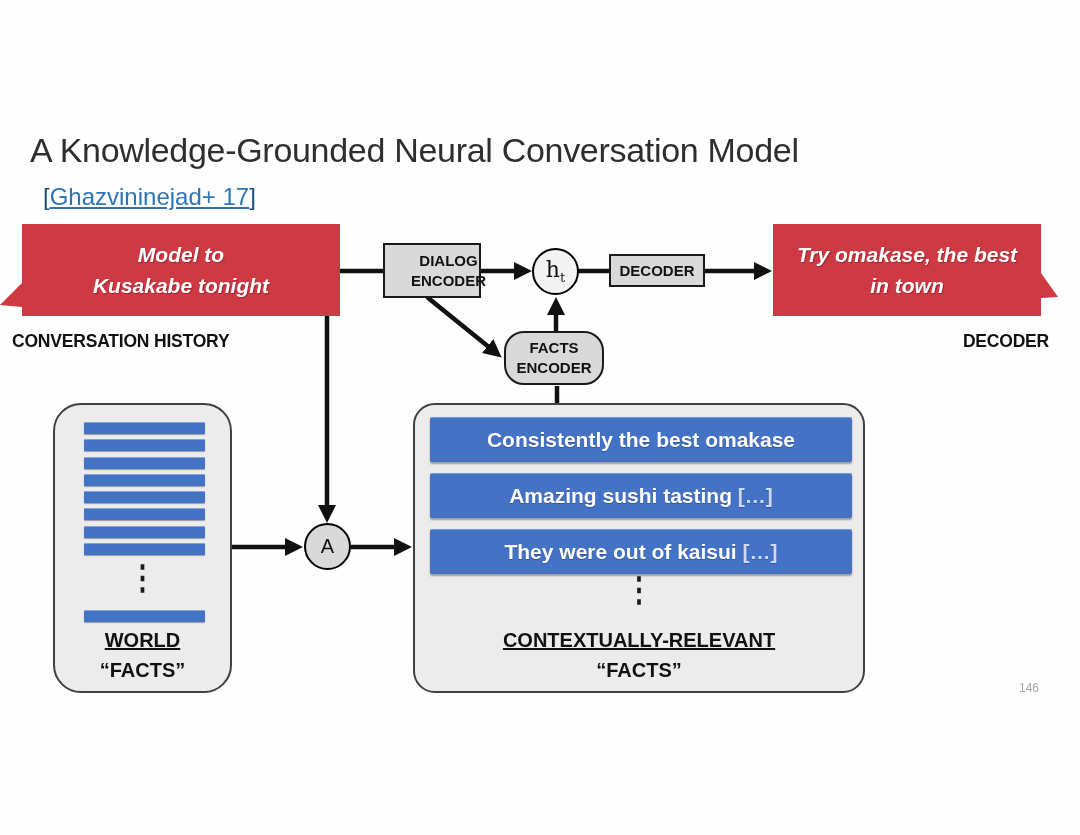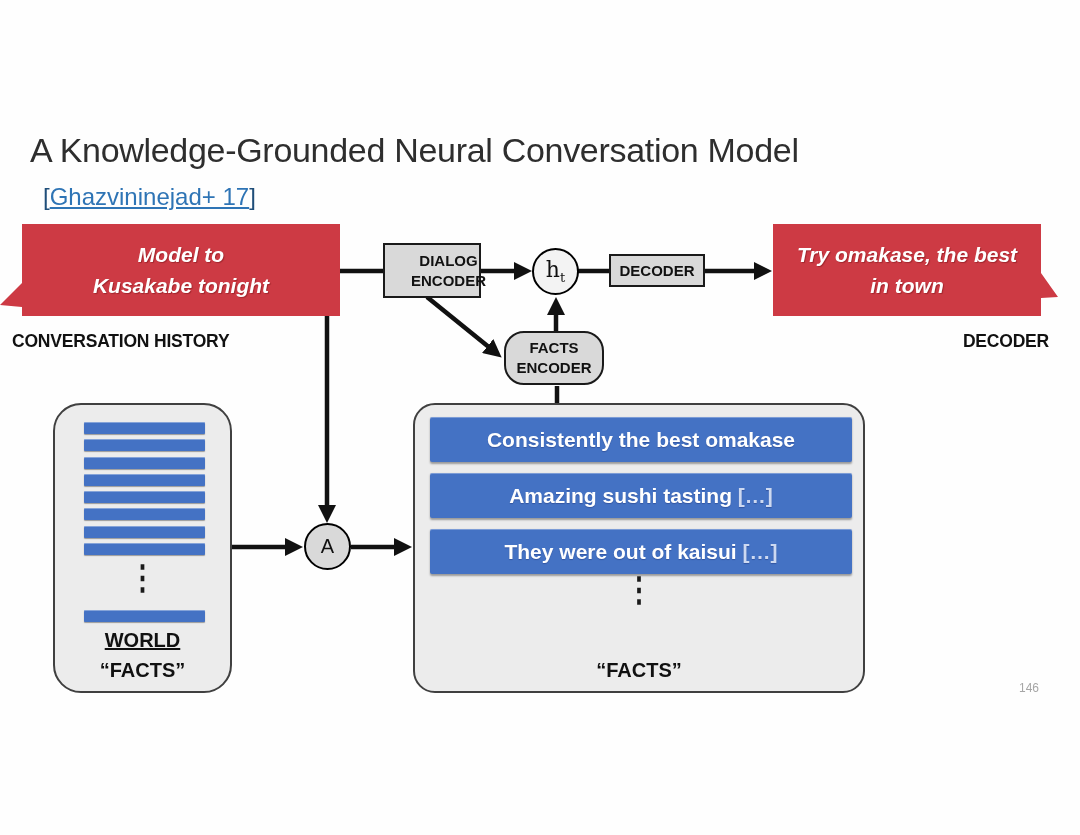--- a/index.html
+++ b/index.html
@@ -170,18 +170,19 @@
     <div class="wbar wbar-single"></div>
     <div class="cap l1">WORLD</div>
     <div class="cap l2">“FACTS”</div>
   </div>
 
   <div class="container relevant">
     <div class="fact-bar fact-1"><span>Consistently the best omakase</span><span class="suffix"></span></div>
     <div class="fact-bar fact-2"><span>Amazing sushi tasting</span><span class="suffix"> […]</span></div>
     <div class="fact-bar fact-3"><span>They were out of kaisui</span><span class="suffix"> […]</span></div>
     <div class="vdots">⋮</div>
+    <div class="cap l1">CONTEXTUALLY-RELEVANT</div>
     <div class="cap l2">“FACTS”</div>
   </div>
 
   <div class="page-number">146</div>
 
 </div>
 
 </body></html>

